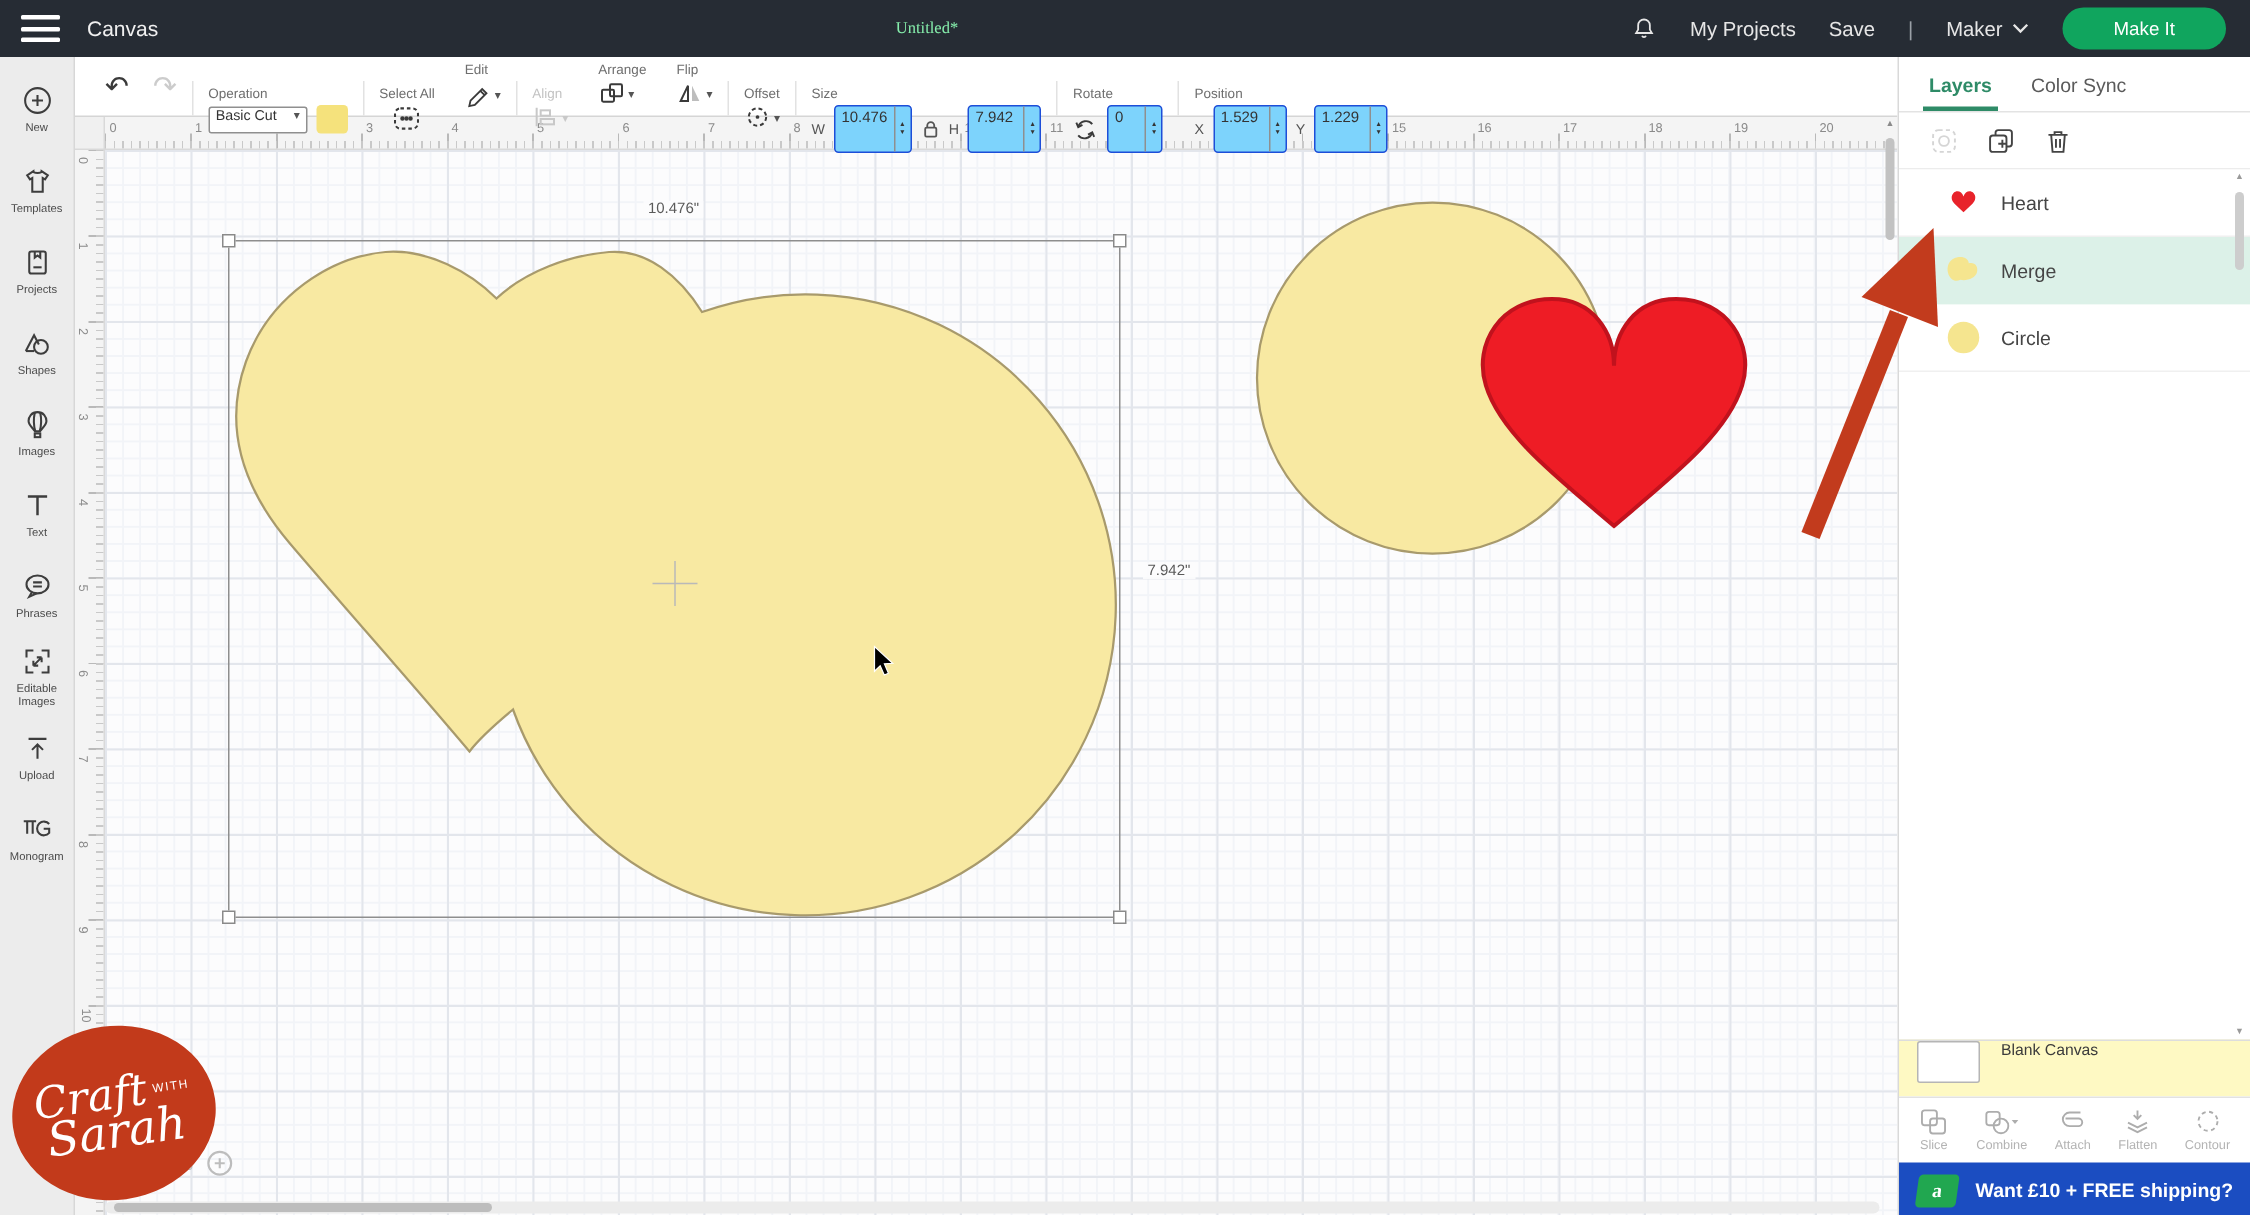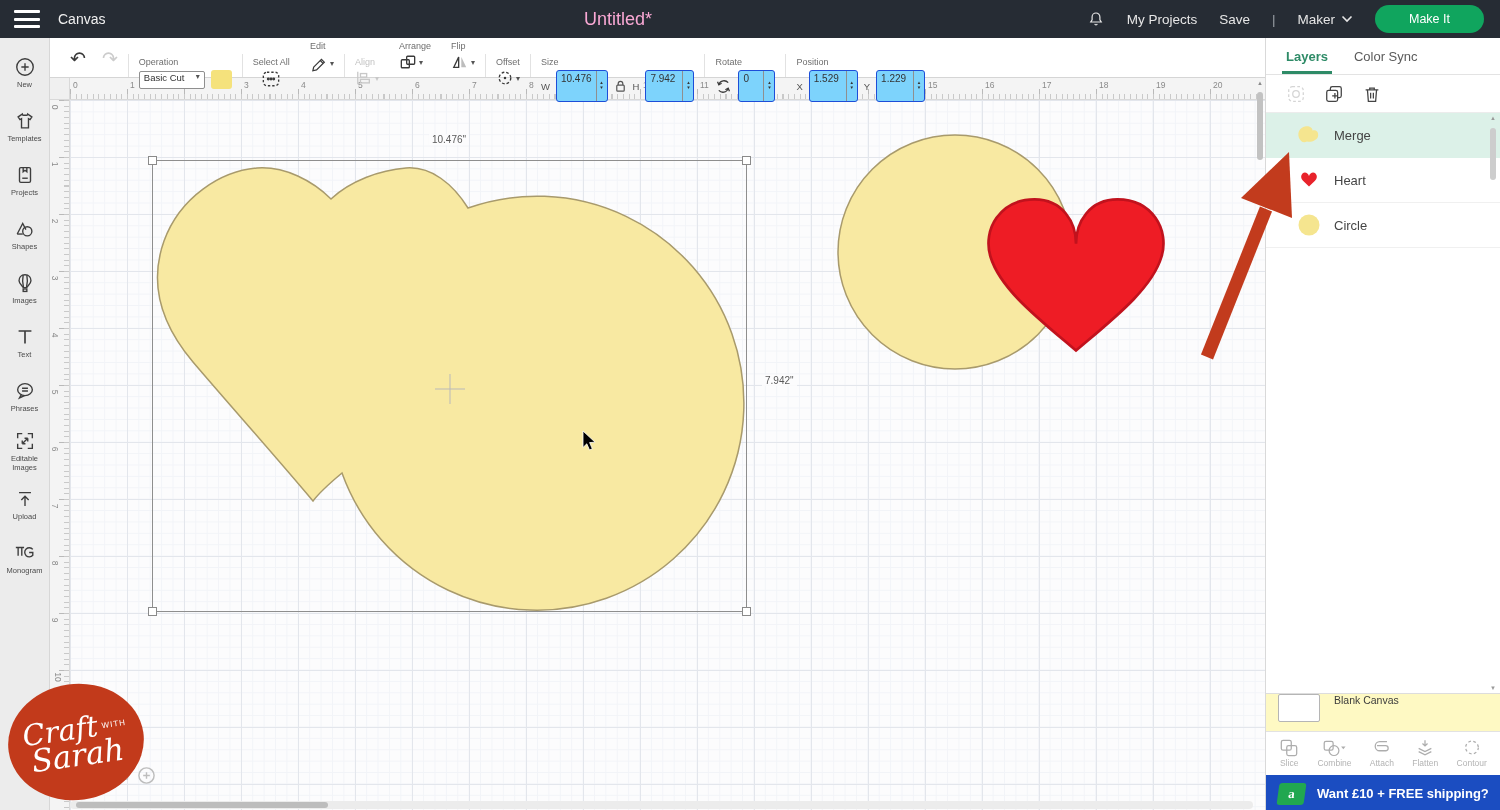--- a/index.html
+++ b/index.html
@@ -4,21 +4,21 @@
 <style>
   * { margin:0; padding:0; box-sizing:border-box; }
   html,body { width:1500px; height:810px; overflow:hidden; font-family:"Liberation Sans", sans-serif; background:#fff; }
   .app { position:relative; width:1500px; height:810px; }
 
   
   .topbar { position:absolute; left:0; top:0; width:1500px; height:38px; background:#262c34; display:flex; align-items:center; z-index:20; }
   .hamburger { width:26px; height:18px; margin-left:14px; display:flex; flex-direction:column; justify-content:space-between; cursor:pointer; }
   .hamburger span { display:block; height:3px; background:#fff; border-radius:1px; }
   .tb-canvas { color:#f0f0f0; font-size:14px; margin-left:18px; }
-  .tb-title { position:absolute; left:618px; transform:translateX(-50%); color:#f9a8d4; font-size:18px; }
+  .tb-title { position:absolute; left:618px; transform:translateX(-50%); color:#86efac; font-size:11px;font-family:Liberation Serif, serif; }
   .tb-right { margin-left:auto; display:flex; align-items:center; gap:22px; padding-right:16px; color:#e6e6e6; font-size:13.5px; }
   .tb-right .item { cursor:pointer; display:flex; align-items:center; gap:6px; }
   .tb-divider { color:#9aa0a6; }
   .makeit { background:#10a55e; color:#fff; font-size:12.5px; padding:7px 34px; border-radius:14px; border:none; cursor:pointer; }
 
   
   .sidebar { position:absolute; left:0; top:38px; width:50px; height:772px; background:#ececec; border-right:1px solid #d7d7d7; padding-top:8px; z-index:10; }
   .side-item { height:54px; display:flex; flex-direction:column; align-items:center; justify-content:center; gap:3px; cursor:pointer; }
   .side-item svg { stroke:#3d3d3d; fill:none; stroke-width:1.5; }
   .side-label { font-size:7.5px; color:#4a4a4a; text-align:center; line-height:1.15; width:48px; }
@@ -461,31 +461,31 @@
           <rect x="3" y="7" width="12" height="12" rx="2" fill="#fff"></rect>
           <path d="M9 13 h6 M12 10 v6"></path>
         </svg>
       <svg width="20" height="20" viewBox="0 0 22 22" fill="none" stroke="#444" stroke-width="1.4">
           <path d="M4 6.5 H18 M8.5 6.5 V4.5 H13.5 V6.5"></path>
           <path d="M6 6.5 L7 19 H15 L16 6.5"></path>
           <path d="M9.5 9.5 V16 M12.5 9.5 V16"></path>
         </svg>
     </div>
     <div class="layer-list">
+      <div class="layer-row">
+        <svg width="26" height="24" viewBox="0 0 26 24">
+            <path d="M13,8 C12,4.5 8.5,3.5 6.5,5.5 C4.5,7.5 4.7,10.5 7,12.8 L13,18.5 L19,12.8 C21.3,10.5 21.5,7.5 19.5,5.5 C17.5,3.5 14,4.5 13,8 Z" fill="#e8232b"></path>
+          </svg>
+        <span class="layer-name">Heart</span>
+      </div>
       <div class="layer-row selected">
         <svg width="26" height="24" viewBox="0 0 26 24">
             <path d="M3,15 C1,9 4,4.5 9,3.5 C13,2.7 16.5,4.5 16.5,7.5 C20.5,6.5 23,9.5 22,13.5 C21,17.5 15,19.5 11,18.5 C7,20.5 4.5,18 3,15 Z" fill="#f5e58f"></path>
           </svg>
         <span class="layer-name">Merge</span>
-      </div>
-      <div class="layer-row">
-        <svg width="26" height="24" viewBox="0 0 26 24">
-            <path d="M13,8 C12,4.5 8.5,3.5 6.5,5.5 C4.5,7.5 4.7,10.5 7,12.8 L13,18.5 L19,12.8 C21.3,10.5 21.5,7.5 19.5,5.5 C17.5,3.5 14,4.5 13,8 Z" fill="#e8232b"></path>
-          </svg>
-        <span class="layer-name">Heart</span>
       </div>
       <div class="layer-row">
         <svg width="26" height="24" viewBox="0 0 26 24">
             <circle cx="13" cy="12" r="10.5" fill="#f5e58f"></circle>
           </svg>
         <span class="layer-name">Circle</span>
       </div>
       <div class="lscroll">
         <span class="arr" style="top:0;">▲</span>
         <div class="thumb"></div>

